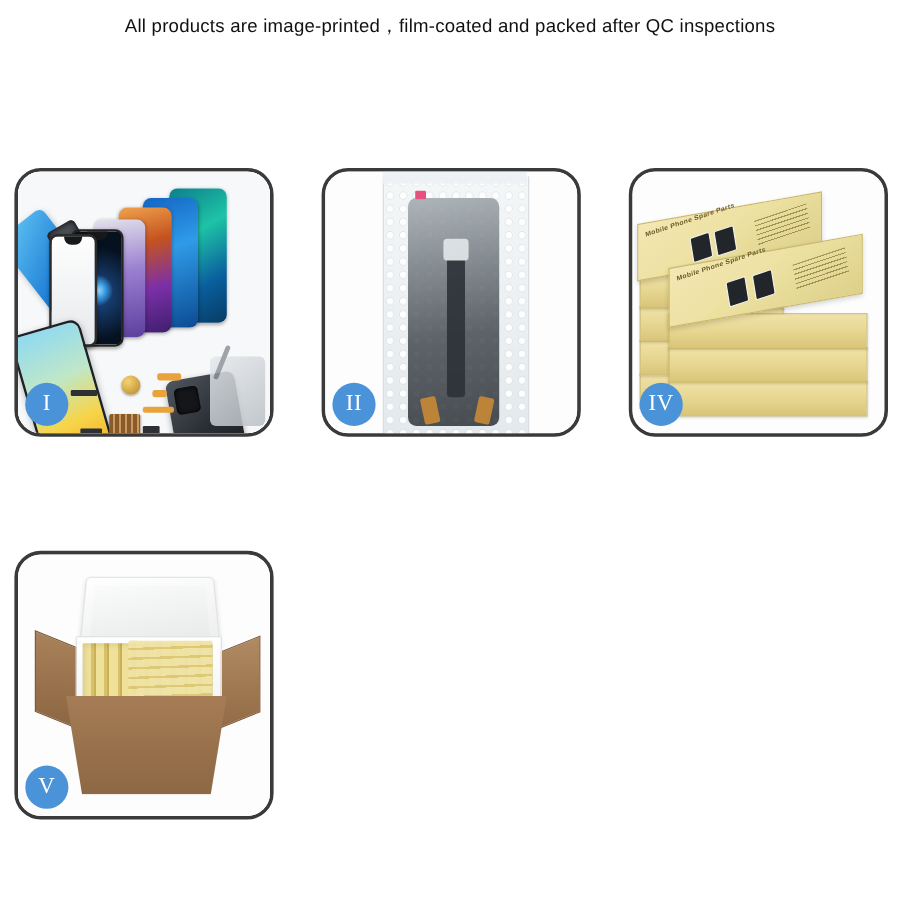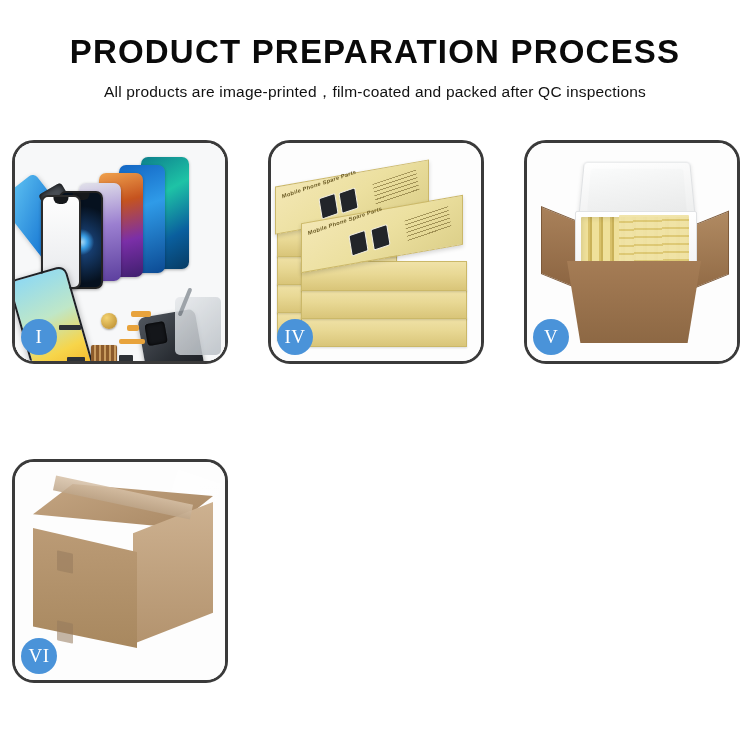--- a/index.html
+++ b/index.html
@@ -322,21 +322,20 @@
   .c6-gloss {
     position:absolute; right:-4px; top:-8px; width:46px; height:40px;
     background:linear-gradient(150deg,rgba(255,255,255,.75),rgba(255,255,255,0));
     transform:rotate(18deg);
   }
 </style>
 </head>
 <body>
 
 <div class="header">
-  <h1 class="title">PRODUCT PREPARATION PROCESS</h1>
   <p class="subtitle">All products are image-printed，film-coated and packed after QC inspections</p>
 </div>
 
 <div class="grid">
 
   <div class="panel">
     <div class="stage">
       <div class="p1-bg"></div>
       <div class="blue-screen"></div>
 
@@ -363,20 +362,33 @@
       <div class="pc-bar" style="left:104px; top:212px; width:14px; height:8px;"></div>
       <div class="pc-flex" style="left:116px; top:168px; width:20px; height:6px;"></div>
       <div class="pc-flex" style="left:112px; top:182px; width:12px; height:6px;"></div>
       <div class="pc-flex" style="left:104px; top:196px; width:26px; height:5px;"></div>
 
       <div class="tool"></div>
     </div>
     <div class="badge">I</div>
   </div>
 
+  <div class="panel">
+    <div class="stage">
+      <div class="bubble-bag">
+        <div class="lcd-inside"></div>
+        <div class="lcd-flex"></div>
+        <div class="lcd-conn-l"></div>
+        <div class="lcd-conn-r"></div>
+        <div class="pink-tab"></div>
+      </div>
+      <div class="bag-seal"></div>
+    </div>
+    <div class="badge">II</div>
+  </div>
 
 
   <div class="panel">
     <div class="stage">
       <div class="stack">
         <div class="sbox left" style="top:150px;"></div>
         <div class="sbox left" style="top:122px;"></div>
         <div class="sbox left" style="top:94px;"></div>
         <div class="sbox left" style="top:66px;"></div>
         <div class="sbox right" style="top:156px;"></div>
@@ -409,28 +421,14 @@
         <div class="foam-lid"></div>
         <div class="foam-box"></div>
         <div class="gold-rows"></div>
         <div class="gold-rows2"></div>
         <div class="carton-body"></div>
       </div>
     </div>
     <div class="badge">V</div>
   </div>
 
-  <div class="panel">
-    <div class="stage">
-      <div class="p6">
-        <div class="c6-gloss"></div>
-        <div class="c6-top"></div>
-        <div class="c6-side"></div>
-        <div class="c6-front"></div>
-        <div class="c6-tape"></div>
-        <div class="c6-tab1"></div>
-        <div class="c6-tab2"></div>
-      </div>
-    </div>
-    <div class="badge">VI</div>
-  </div>
 
 </div>
 
 </body></html>

